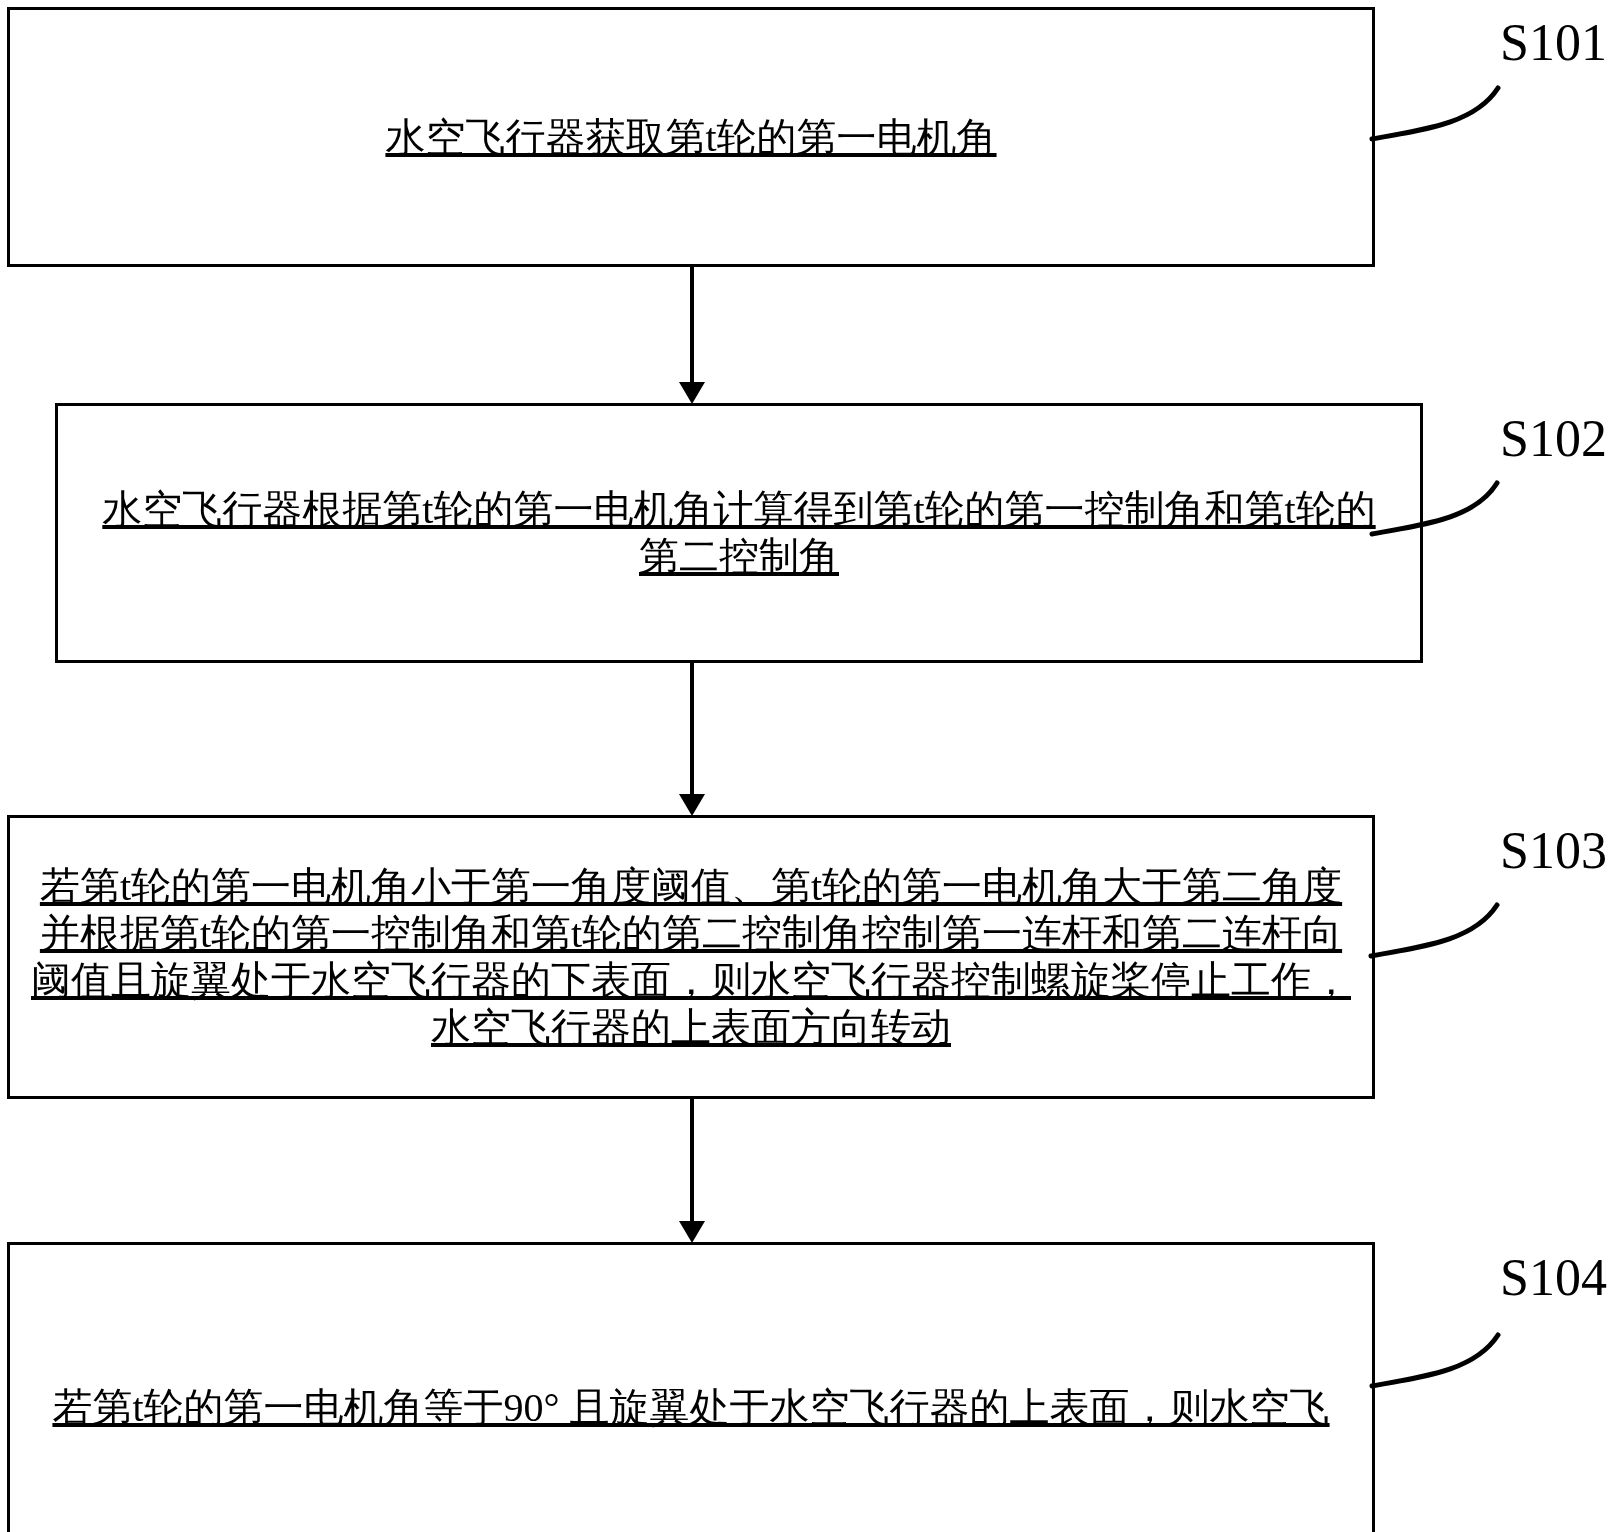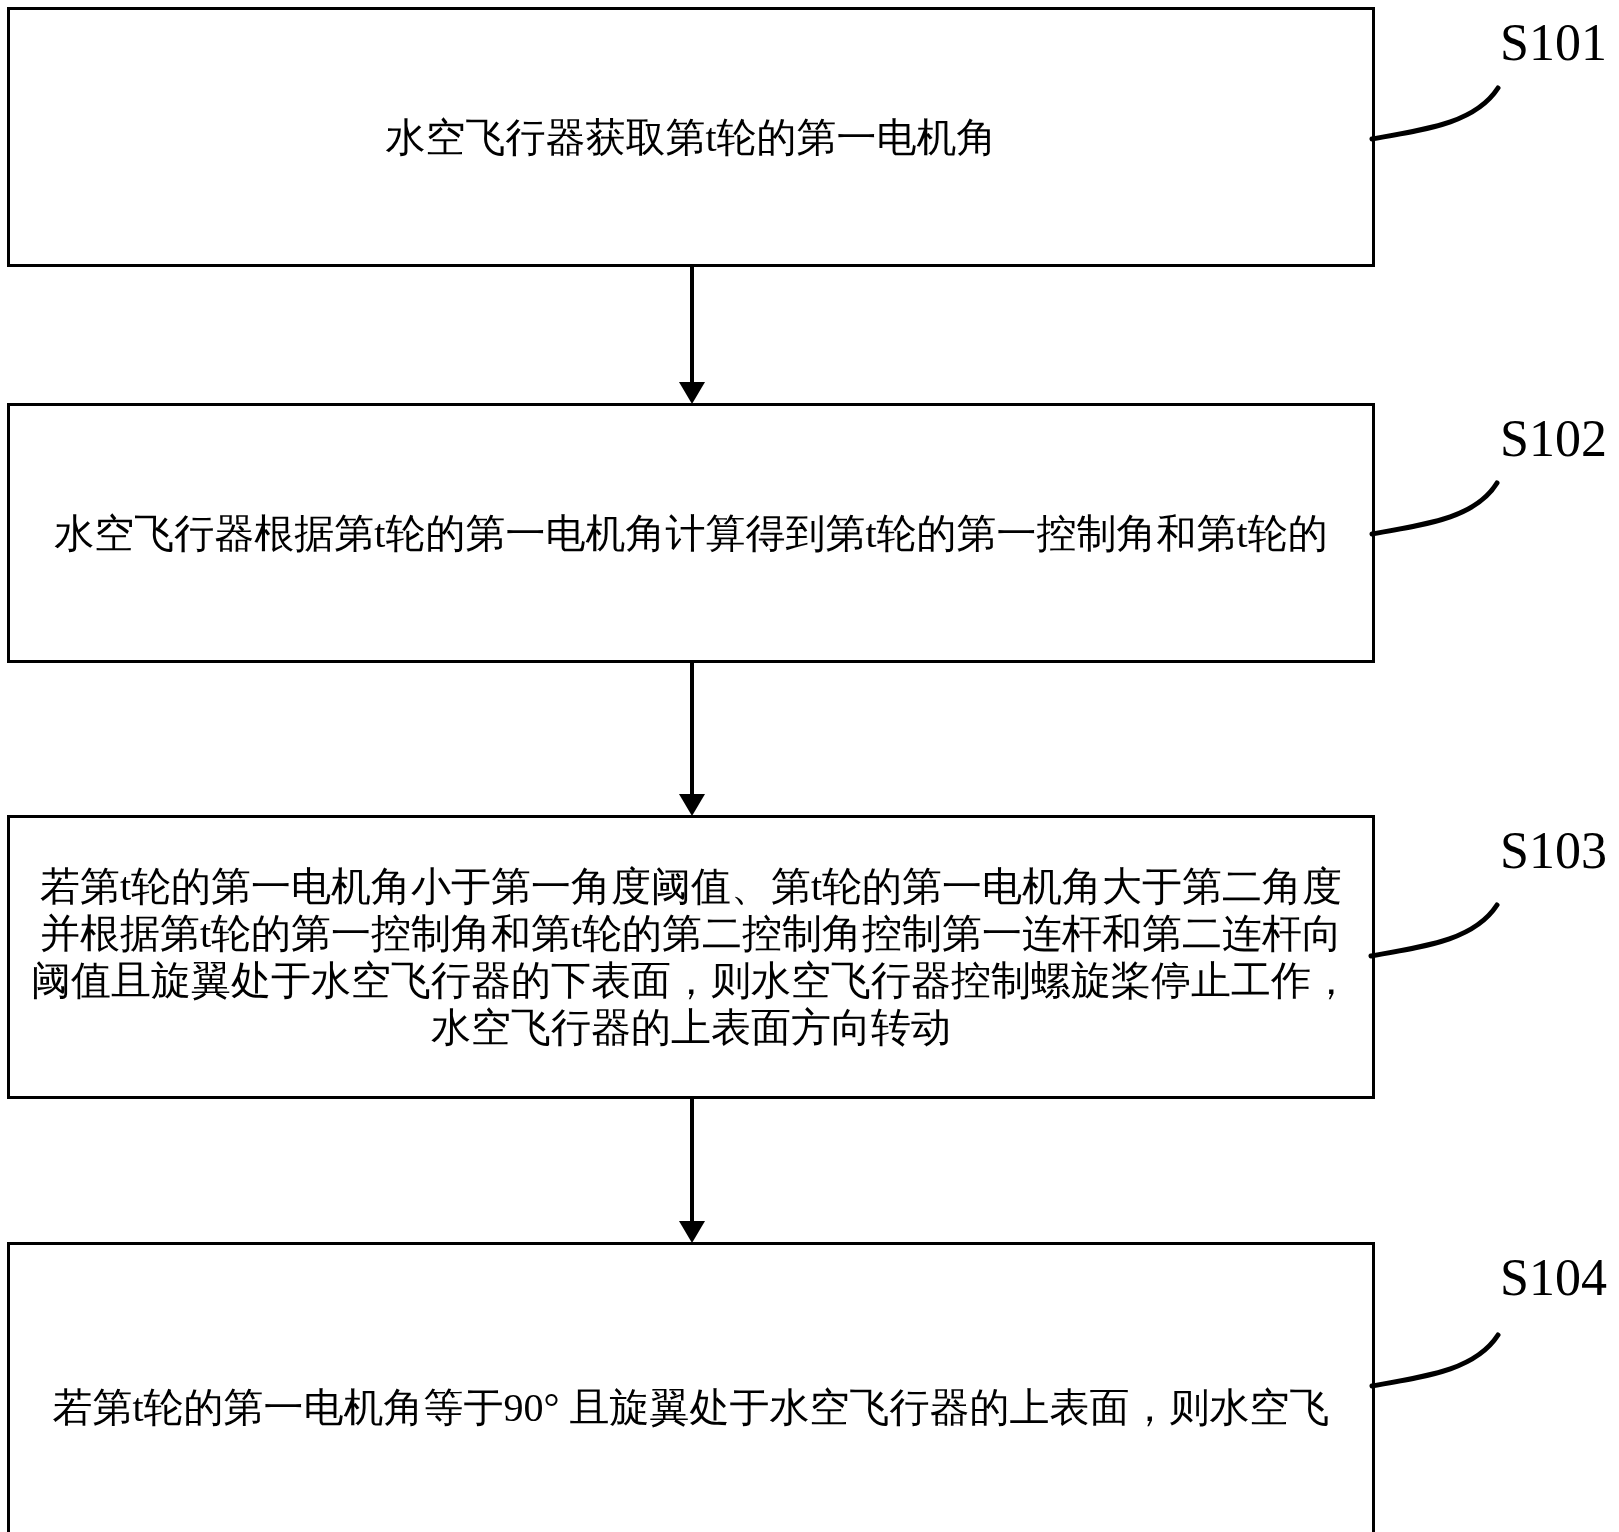--- a/index.html
+++ b/index.html
@@ -26,20 +26,21 @@
     display: flex;
     align-items: center;
     justify-content: center;
   }
   .box-text {
     width: 100%;
     font-size: 40px;
     line-height: 47px;
     text-align: center;
     letter-spacing: 0px;
+    text-decoration: underline;
   }
   .box-text div {
     white-space: nowrap;
   }
   .arrow-line {
     position: absolute;
     width: 4px;
     background: #000000;
   }
   .arrow-head {
@@ -73,23 +74,24 @@
 
   <div class="step-box" style="top:7px; height:260px;">
     <div class="box-text">
       <div>水空飞行器获取第t轮的第一电机角</div>
     </div>
   </div>
 
   <div class="arrow-line" style="left:690px; top:267px; height:118px;"></div>
   <div class="arrow-head" style="left:679px; top:382px;"></div>
 
-  <div class="step-box" style="top:403px; height:260px;">
+  <div class="step-box" style="top:403px; height:260px;margin-left:48px;">
     <div class="box-text">
       <div>水空飞行器根据第t轮的第一电机角计算得到第t轮的第一控制角和第t轮的</div>
+      <div>第二控制角</div>
     </div>
   </div>
 
   <div class="arrow-line" style="left:690px; top:663px; height:134px;"></div>
   <div class="arrow-head" style="left:679px; top:794px;"></div>
 
   <div class="step-box" style="top:815px; height:284px;align-items:center;">
     <div class="box-text">
       <div>若第t轮的第一电机角小于第一角度阈值、第t轮的第一电机角大于第二角度</div>
       <div>并根据第t轮的第一控制角和第t轮的第二控制角控制第一连杆和第二连杆向</div>

